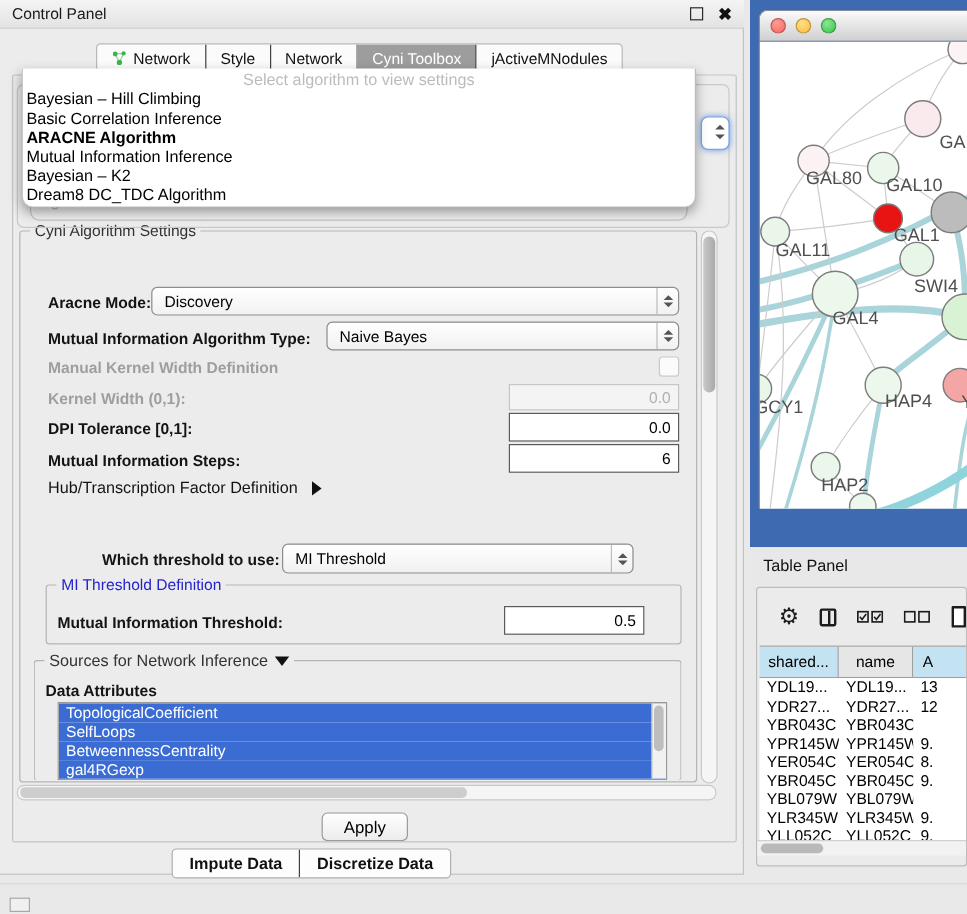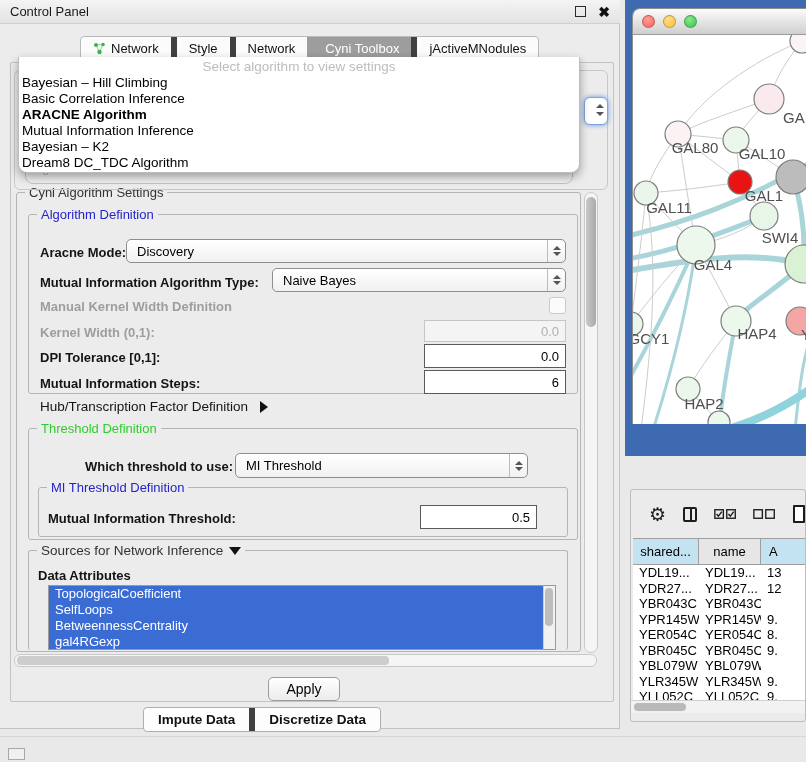--- a/index.html
+++ b/index.html
@@ -6,21 +6,21 @@
   .page{position:relative;width:806px;height:762px;background:#e9e9e9;font-family:"Liberation Sans",sans-serif;overflow:hidden}
 
   
   .cp{position:absolute;left:0;top:7;width:620px;height:729px;background:#ececec;border:1px solid #c2c2c2;border-left:none;box-sizing:border-box}
   .cp-title{position:absolute;left:0;top:7;width:620px;height:24px;background:linear-gradient(#f4f4f4,#e3e3e3);border-bottom:1px solid #cfcfcf;display:flex;align-items:center;padding:0 10px;box-sizing:border-box;font-size:13px;color:#1a1a1a}
   .cp-title .sp{flex:1}
   .float-btn{width:9px;height:9px;border:1.5px solid #2b2b2b;margin-right:12px}
   .close-btn{font-size:14px;font-weight:bold;color:#111;line-height:14px}
 
   .tabstrip{position:absolute;left:80px;top:36px;height:23px;display:flex;background:#fbfbfb;border:1px solid #b9b9b9;border-radius:4px;overflow:hidden;font-size:13px;z-index:3}
-  .tabseg{padding:0 12px;display:flex;align-items:center;gap:5px;border-left:6px solid #404040;color:#111;white-space:nowrap}
+  .tabseg{padding:0 12px;display:flex;align-items:center;gap:5px;border-left:1px solid #404040;color:#111;white-space:nowrap}
   .tabseg:first-child{border-left:none}
   .tabseg.sel{background:#9d9d9d;color:#fff;border-left-color:#9d9d9d}
 
   .inner-panel{position:absolute;left:10px;top:62px;width:602px;height:638px;border:1px solid #c3c3c3;border-radius:2px;z-index:1}
   .inf-group{position:absolute;left:14px;top:70px;width:592px;height:118px;border:1px solid #c8c8c8;border-radius:6px;z-index:2}
 
   .hidden-combo{position:absolute;left:25px;top:152px;width:548px;height:32px;background:#f1f1f1;border:1px solid #c4c4c4;border-radius:8px;color:#b5b5b5;font-size:13.5px;line-height:30px;padding-left:16px;box-sizing:border-box;z-index:5;white-space:nowrap;overflow:hidden}
   .combo-stub{position:absolute;left:584px;top:97px;width:22px;height:26px;background:#fff;border:1px solid #7aa3e0;border-radius:6px;box-shadow:0 0 5px rgba(90,140,220,.9);z-index:6}
 
   .popup{position:absolute;left:18px;top:57px;width:562px;height:116px;background:#fff;border:1px solid #bdbdbd;border-top:none;border-radius:0 0 9px 9px;box-shadow:0 4px 10px rgba(0,0,0,.35);z-index:30;font-size:13.5px;padding-top:2px;box-sizing:border-box}
@@ -150,23 +150,20 @@
         <div class="opt">Mutual Information Inference</div>
         <div class="opt">Bayesian – K2</div>
         <div class="opt">Dream8 DC_TDC Algorithm</div>
       </div>
   </div>
 
   <div class="grp" style="left:16px;top:192px;width:565px;height:460px">
     <span class="gt">Cyni Algorithm Settings</span>
   </div>
 
-  <div class="grp" style="left:28px;top:214px;width:550px;height:180px">
-    <span class="gt blue">Algorithm Definition</span>
-  </div>
   <span class="lbl" style="left:40px;top:245px">Aracne Mode:</span>
   <div class="combo" style="left:126px;top:239px;width:440px;height:24px">
     <span>Discovery</span>
     <span class="st">
         <span class="tri-up"></span>
         <span class="tri-dn"></span>
       </span>
   </div>
   <span class="lbl" style="left:40px;top:275px">Mutual Information Algorithm Type:</span>
   <div class="combo" style="left:272px;top:268px;width:294px;height:24px">
@@ -183,23 +180,20 @@
   <span class="lbl" style="left:40px;top:350px">DPI Tolerance [0,1]:</span>
   <div class="fld" style="left:424px;top:344px;width:142px;height:24px">0.0</div>
   <span class="lbl" style="left:40px;top:376px">Mutual Information Steps:</span>
   <div class="fld" style="left:424px;top:370px;width:142px;height:24px">6</div>
 
   <div class="hubrow" style="left:40px;top:399px;font-weight:normal">
     <span style="font-size:13.5px;color:#141414">Hub/Transcription Factor Definition</span>
     <span class="arrow-r"></span>
   </div>
 
-  <div class="grp" style="left:28px;top:428px;width:550px;height:112px">
-    <span class="gt green">Threshold Definition</span>
-  </div>
   <span class="lbl" style="left:85px;top:459px">Which threshold to use:</span>
   <div class="combo" style="left:235px;top:453px;width:293px;height:25px">
     <span>MI Threshold</span>
     <span class="st">
         <span class="tri-up"></span>
         <span class="tri-dn"></span>
       </span>
   </div>
   <div class="grp" style="left:38px;top:487px;width:530px;height:50px">
     <span class="gt blue">MI Threshold Definition</span>
@@ -304,20 +298,23 @@
           <text x="147" y="208" text-anchor="middle" font-size="15" fill="#4f4f4f" font-family="Liberation Sans, sans-serif">SWI4</text>
           <text x="80" y="235" text-anchor="middle" font-size="15" fill="#4f4f4f" font-family="Liberation Sans, sans-serif">GAL4</text>
           <text x="16" y="309" text-anchor="middle" font-size="15" fill="#4f4f4f" font-family="Liberation Sans, sans-serif">GCY1</text>
           <text x="124" y="304" text-anchor="middle" font-size="15" fill="#4f4f4f" font-family="Liberation Sans, sans-serif">HAP4</text>
           <text x="168" y="305" text-anchor="start" font-size="15" fill="#4f4f4f" font-family="Liberation Sans, sans-serif">Y</text>
           <text x="71" y="374" text-anchor="middle" font-size="15" fill="#4f4f4f" font-family="Liberation Sans, sans-serif">HAP2</text>
         </svg>
     </div>
   </div>
 
+  <div class="tp-title">
+    <span>Table Panel</span>
+  </div>
   <div class="tp-body">
     <div class="tp-toolbar">
       <span class="gear">⚙</span>
       <span class="colicon"></span>
       <svg width="26" height="12" viewBox="0 0 26 12">
         <rect x="1" y="1" width="10" height="10" fill="none" stroke="#1c1c1c" stroke-width="1.6"></rect>
         <path d="M3 6 l2.2 2.6 4-5.4" fill="none" stroke="#1c1c1c" stroke-width="1.6"></path>
         <rect x="15" y="1" width="10" height="10" fill="none" stroke="#1c1c1c" stroke-width="1.6"></rect>
         <path d="M17 6 l2.2 2.6 4-5.4" fill="none" stroke="#1c1c1c" stroke-width="1.6"></path>
       </svg>

